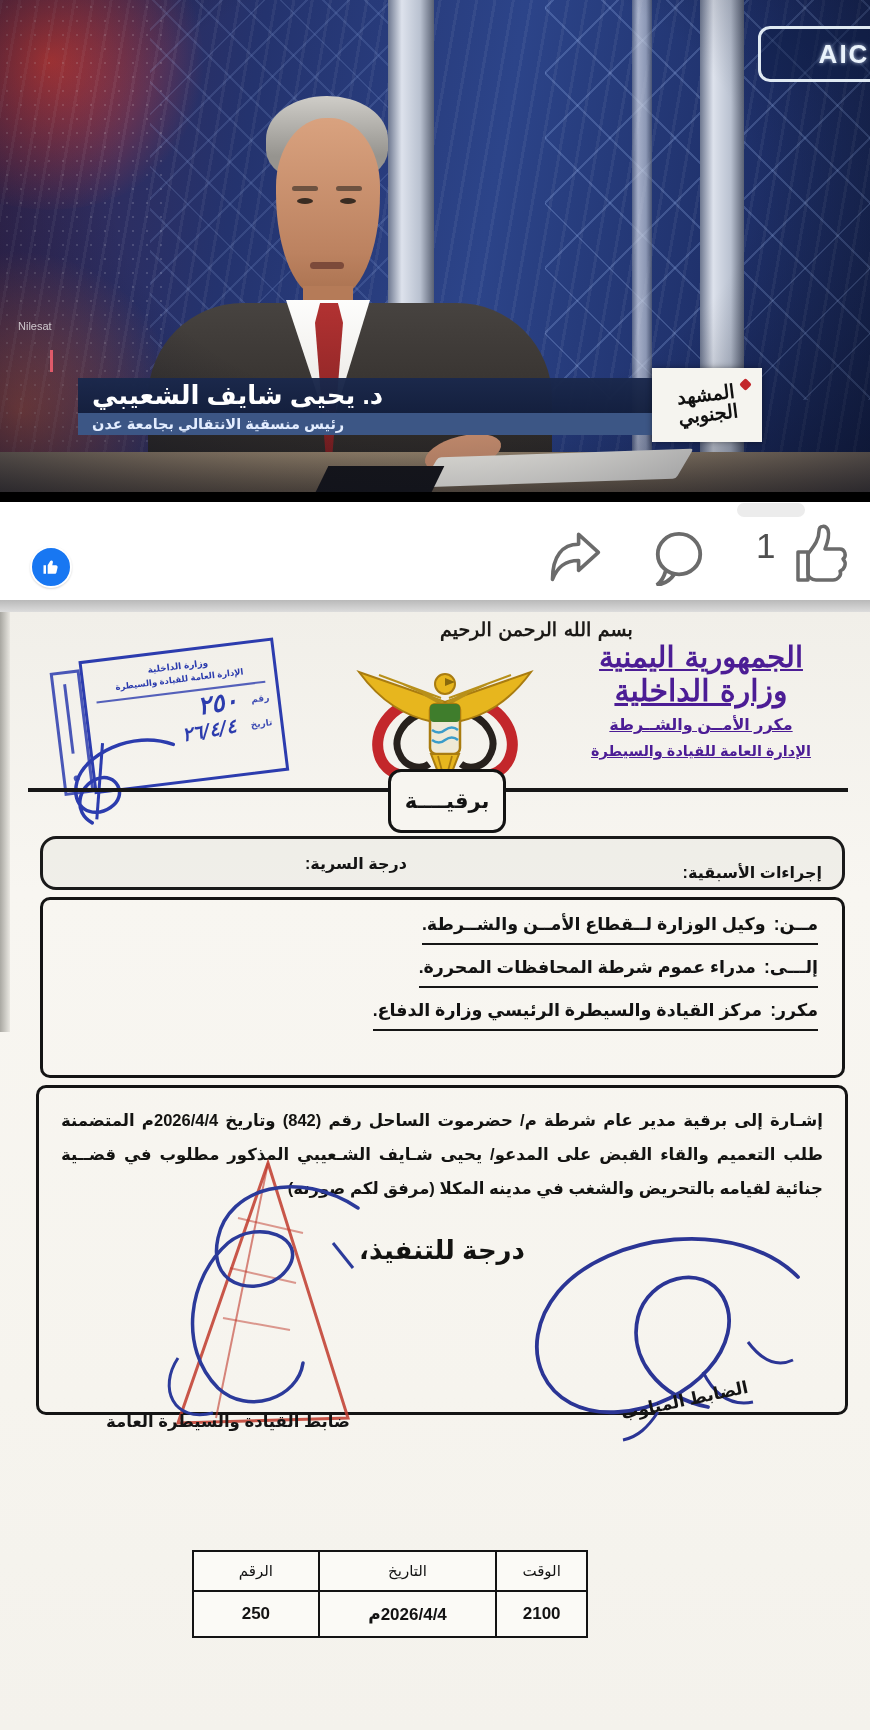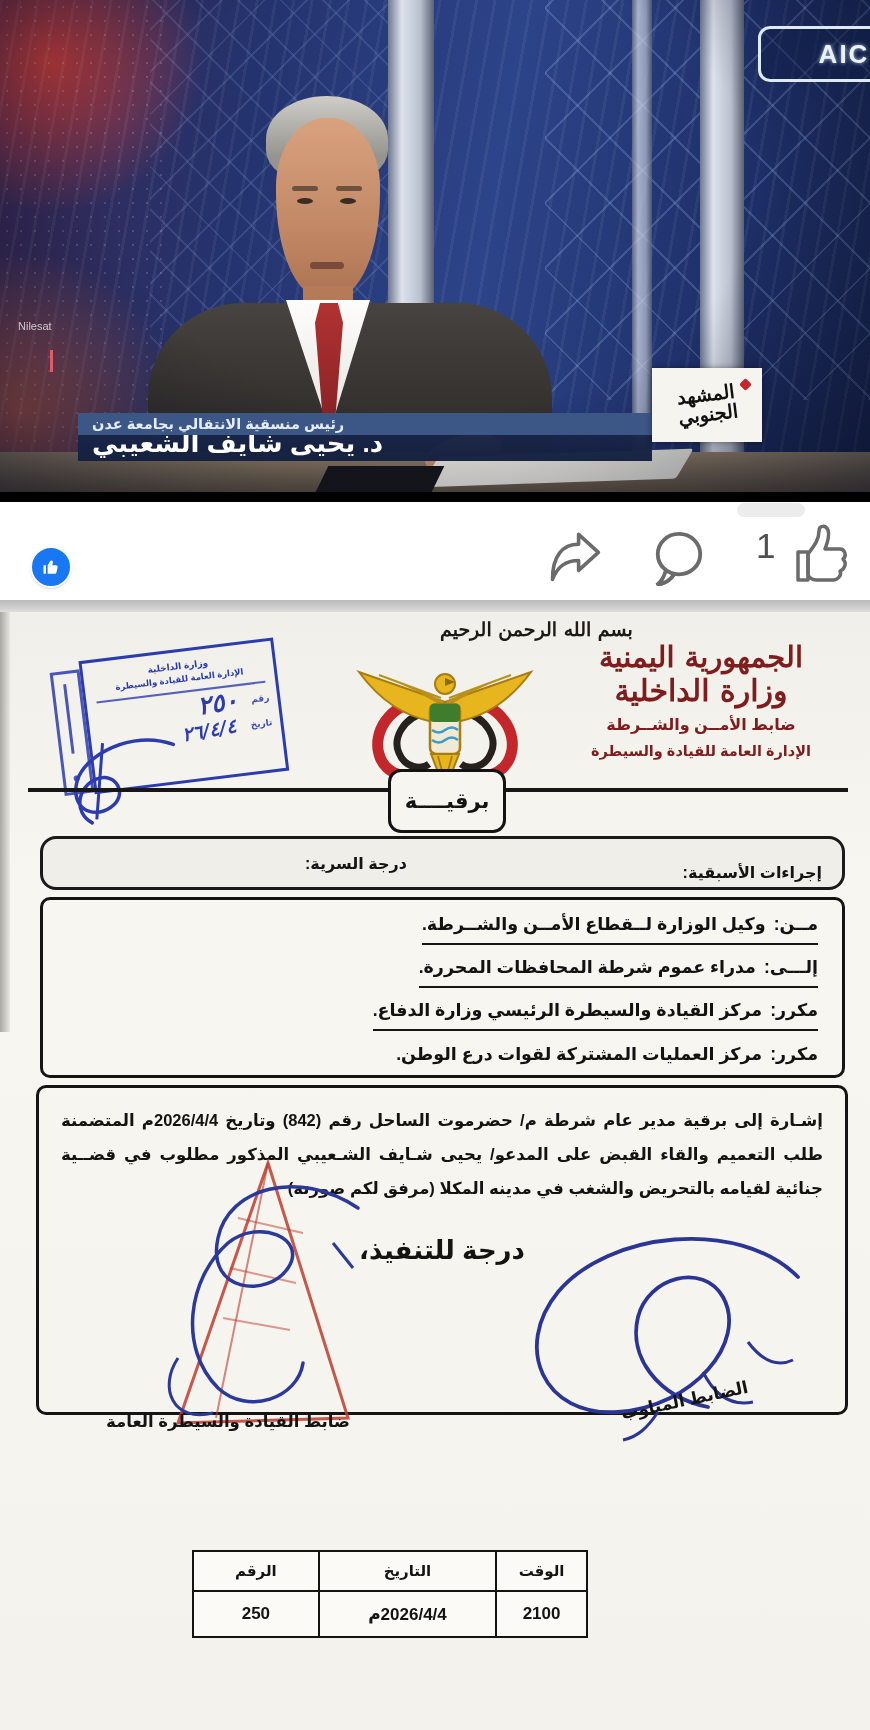--- a/index.html
+++ b/index.html
@@ -59,21 +59,21 @@
   .vblackbar{position:absolute;left:0;top:492px;width:870px;height:10px;background:#000;}
 
   .chan-logo{position:absolute;left:758px;top:26px;width:86px;height:50px;border:3px solid #dfe9f2;
              border-radius:12px;background:rgba(13,28,66,.4);display:flex;align-items:center;justify-content:center;
              color:#e9f2fb;font-size:26px;font-weight:700;letter-spacing:2px;text-shadow:0 0 4px rgba(220,235,255,.8);padding-left:40px;}
   .nilesat{position:absolute;left:18px;top:320px;color:rgba(255,255,255,.72);font-size:11px;}
   .red-tick{position:absolute;left:50px;top:350px;width:3px;height:22px;background:#e05a6a;}
 
   .lt-name-bar{position:absolute;left:78px;top:378px;width:574px;height:35px;
                background:linear-gradient(180deg,rgba(26,40,76,.97),rgba(19,31,62,.97));
-               display:flex;align-items:center;justify-content:flex-end;direction:rtl;padding:0 14px;box-sizing:border-box;margin-top:48px;}
+               display:flex;align-items:center;justify-content:flex-end;direction:rtl;padding:0 14px;box-sizing:border-box;}
   .lt-name{color:#fff;font-size:26px;font-weight:700;white-space:nowrap;}
   .lt-sub-bar{position:absolute;left:78px;top:413px;width:574px;height:22px;background:#3c5685;
               display:flex;align-items:center;justify-content:flex-end;direction:rtl;padding:0 14px;box-sizing:border-box;}
   .lt-sub{color:#e3edff;font-size:14.5px;font-weight:700;white-space:nowrap;}
   .lt-logo{position:absolute;left:652px;top:368px;width:110px;height:74px;background:#f5f4ef;
            box-shadow:0 0 6px rgba(0,0,0,.4);display:flex;align-items:center;justify-content:center;}
   .lt-logo-text{font-family:"DejaVu Serif",serif;font-size:19px;font-weight:800;color:#101010;
                 transform:rotate(-7deg);text-align:center;line-height:1.05;direction:rtl;}
   .lt-logo-accent{position:absolute;right:12px;top:12px;width:9px;height:9px;background:#c3272b;
                   transform:rotate(45deg);border-radius:2px;}
@@ -89,21 +89,21 @@
   
   .divider{position:absolute;left:0;top:600px;width:870px;height:12px;
            background:linear-gradient(180deg,#b9b9b9,#dcdcdc);}
   .doc{position:absolute;left:0;top:612px;width:870px;height:1118px;
        background:linear-gradient(180deg,#f1efe9,#f8f6f1 25%,#f6f4ee 70%,#f4f2ec);}
   .doc-edge{position:absolute;left:0;top:612px;width:10px;height:420px;
             background:linear-gradient(90deg,#96958f,#e6e4de);opacity:.8;}
 
   .bism{position:absolute;left:440px;top:618px;width:210px;text-align:left;direction:rtl;
         font-family:"DejaVu Serif",serif;font-size:19px;font-weight:700;color:#1c1a17;}
-  .hdr{position:absolute;left:548px;top:642px;width:306px;text-align:center;direction:rtl;color:#7f1d1d;}
+  .hdr{position:absolute;left:548px;top:642px;width:306px;text-align:center;direction:rtl;color:#4c1d95;text-decoration:underline;}
   .hdr .h1{font-family:"DejaVu Serif",serif;font-size:29px;font-weight:800;line-height:1.1;}
   .hdr .h2{font-family:"DejaVu Serif",serif;font-size:30px;font-weight:800;line-height:1.15;}
   .hdr .h3{font-size:16px;font-weight:800;margin-top:7px;}
   .hdr .h4{font-size:14.5px;font-weight:800;margin-top:9px;}
 
   .emblem{position:absolute;left:345px;top:648px;width:200px;height:150px;}
 
   .stamp-wrap{position:absolute;left:58px;top:650px;width:236px;height:168px;transform:rotate(-7deg);color:#2c3cae;}
   .stamp-tab{position:absolute;left:0;top:8px;width:24px;height:118px;border:3px solid #2c3cae;opacity:.85;}
   .stamp-tab i{position:absolute;left:9px;top:10px;width:3px;height:70px;background:#2c3cae;display:block;}
@@ -145,21 +145,21 @@
 
   .sig-left{position:absolute;left:118px;top:1148px;width:270px;height:300px;}
   .sig-right{position:absolute;left:498px;top:1222px;width:330px;height:230px;}
   .sig-label-left{position:absolute;left:106px;top:1412px;font-size:16.5px;font-weight:800;color:#141414;direction:rtl;}
   .sig-label-right{position:absolute;left:620px;top:1390px;font-size:17px;font-weight:800;color:#141414;
                    direction:rtl;transform:rotate(-12deg);}
 
   .dtable{position:absolute;left:192px;top:1550px;width:396px;border-collapse:collapse;direction:rtl;
           background:#fbfaf6;color:#131313;}
   .dtable td{border:2.5px solid #131313;text-align:center;}
-  .dtable .hrow td{height:36px;font-size:15px;font-weight:700;margin-left:40px;}
+  .dtable .hrow td{height:36px;font-size:15px;font-weight:400;margin-left:40px;}
   .dtable .vrow td{height:42px;font-size:17px;font-weight:700;margin-left:15px;}
   .col-time{width:88px;} .col-date{width:176px;} .col-num{width:124px;}
 </style>
 </head>
 <body>
 
 <div id="stage">
 
   <div class="video">
     <div class="v-glow1"></div>
@@ -234,21 +234,21 @@
 
   <div class="divider"></div>
   <div class="doc"></div>
   <div class="doc-edge"></div>
 
   <div class="bism">بسم الله الرحمن الرحيم</div>
 
   <div class="hdr">
     <div class="h1">الجمهورية اليمنية</div>
     <div class="h2">وزارة الداخلية</div>
-    <div class="h3">ضابط الأمــن والشــرطة</div>
+    <div class="h3">مكرر الأمــن والشــرطة</div>
     <div class="h4">الإدارة العامة للقيادة والسيطرة</div>
   </div>
 
   <svg class="emblem" viewBox="0 0 200 150">
     <path d="M80,52 C42,56 28,86 34,106 C40,129 68,133 80,122" fill="none" stroke="#c3272b" stroke-width="11"></path>
     <path d="M120,52 C158,56 172,86 166,106 C160,129 132,133 120,122" fill="none" stroke="#c3272b" stroke-width="11"></path>
     <path d="M82,64 C56,70 48,92 54,105 C60,120 76,122 84,116" fill="none" stroke="#27211d" stroke-width="7"></path>
     <path d="M118,64 C144,70 152,92 146,105 C140,120 124,122 116,116" fill="none" stroke="#27211d" stroke-width="7"></path>
     <path d="M100,54 L14,24 C36,54 60,68 88,74 Z" fill="#e7b61e" stroke="#a97c10" stroke-width="2"></path>
     <path d="M100,54 L186,24 C164,54 140,68 112,74 Z" fill="#e7b61e" stroke="#a97c10" stroke-width="2"></path>
@@ -301,23 +301,20 @@
   <div class="abox">
     <div class="aline u">
       <span class="inner"><span class="lab">مــن:</span><span>وكيل الوزارة لــقطاع الأمــن والشــرطة.</span></span>
     </div>
     <div class="aline u">
       <span class="inner"><span class="lab">إلـــى:</span><span>مدراء عموم شرطة المحافظات المحررة.</span></span>
     </div>
     <div class="aline u">
       <span class="inner"><span class="lab">مكرر:</span><span>مركز القيادة والسيطرة الرئيسي وزارة الدفاع.</span></span>
     </div>
-    <div class="aline">
-      <span class="inner"><span class="lab">مكرر:</span><span>مركز العمليات المشتركة لقوات درع الوطن.</span></span>
-    </div>
   </div>
 
   <div class="bbox">
     <p class="b-p1">إشـارة إلى برقية مدير عام شرطة م/ حضرموت الساحل رقم (842) وتاريخ 2026/4/4م المتضمنة طلب التعميم والقاء القبض على المدعو/ يحيى شـايف الشـعيبي المذكور مطلوب في قضــية جنائية لقيامه بالتحريض والشغب في مدينه المكلا (مرفق لكم صورته)</p>
     <p class="b-p3">درجة للتنفيذ،</p>
   </div>
 
   <svg class="sig-left" viewBox="0 0 270 300">
     <path d="M150,15 L230,270 L60,275 Z" fill="none" stroke="#c0392b" stroke-width="3" opacity=".85"></path>
     <path d="M150,15 L98,270" fill="none" stroke="#c0392b" stroke-width="2" opacity=".6"></path>

